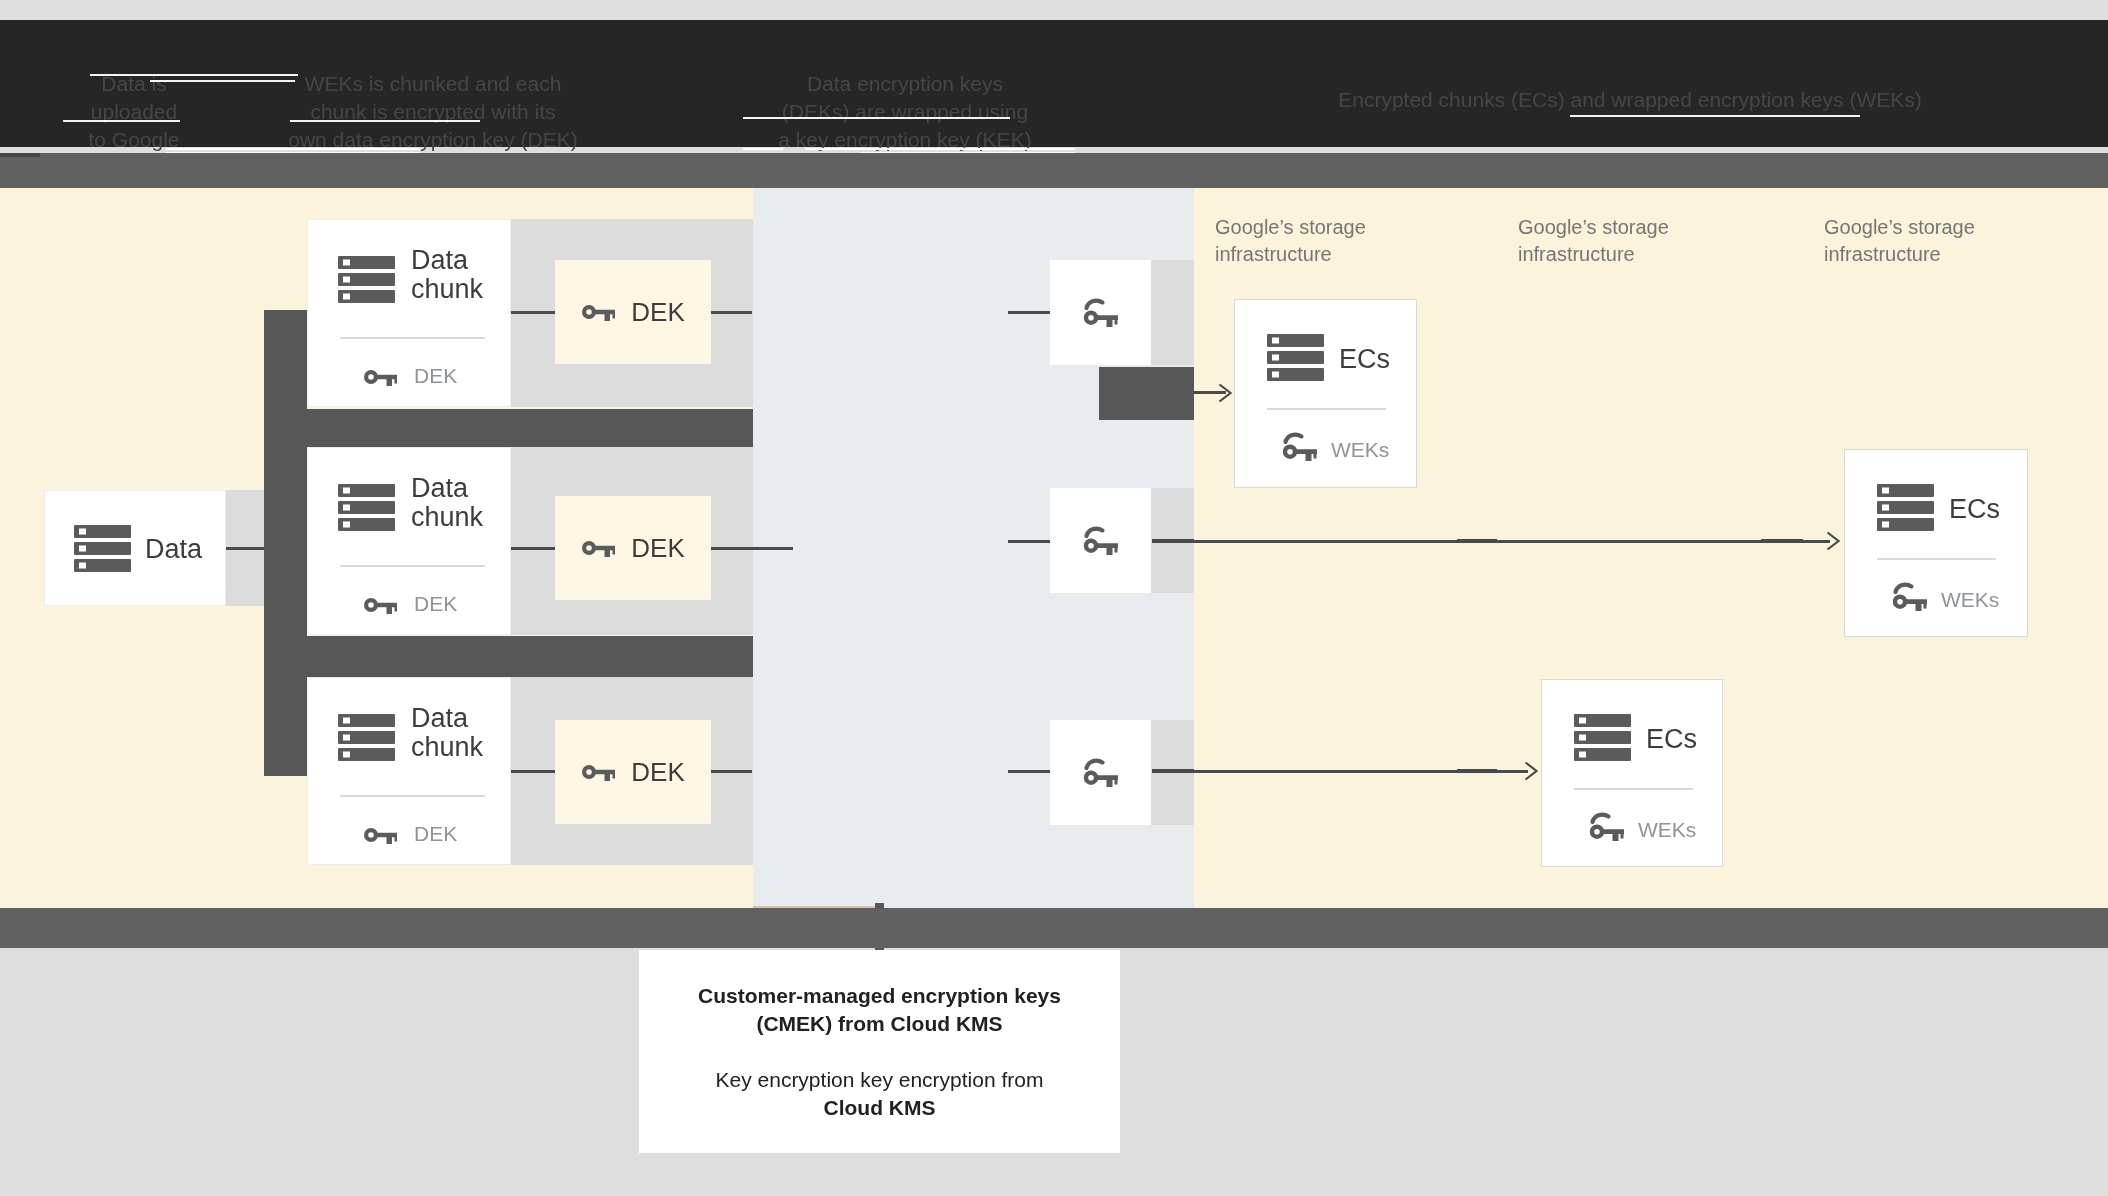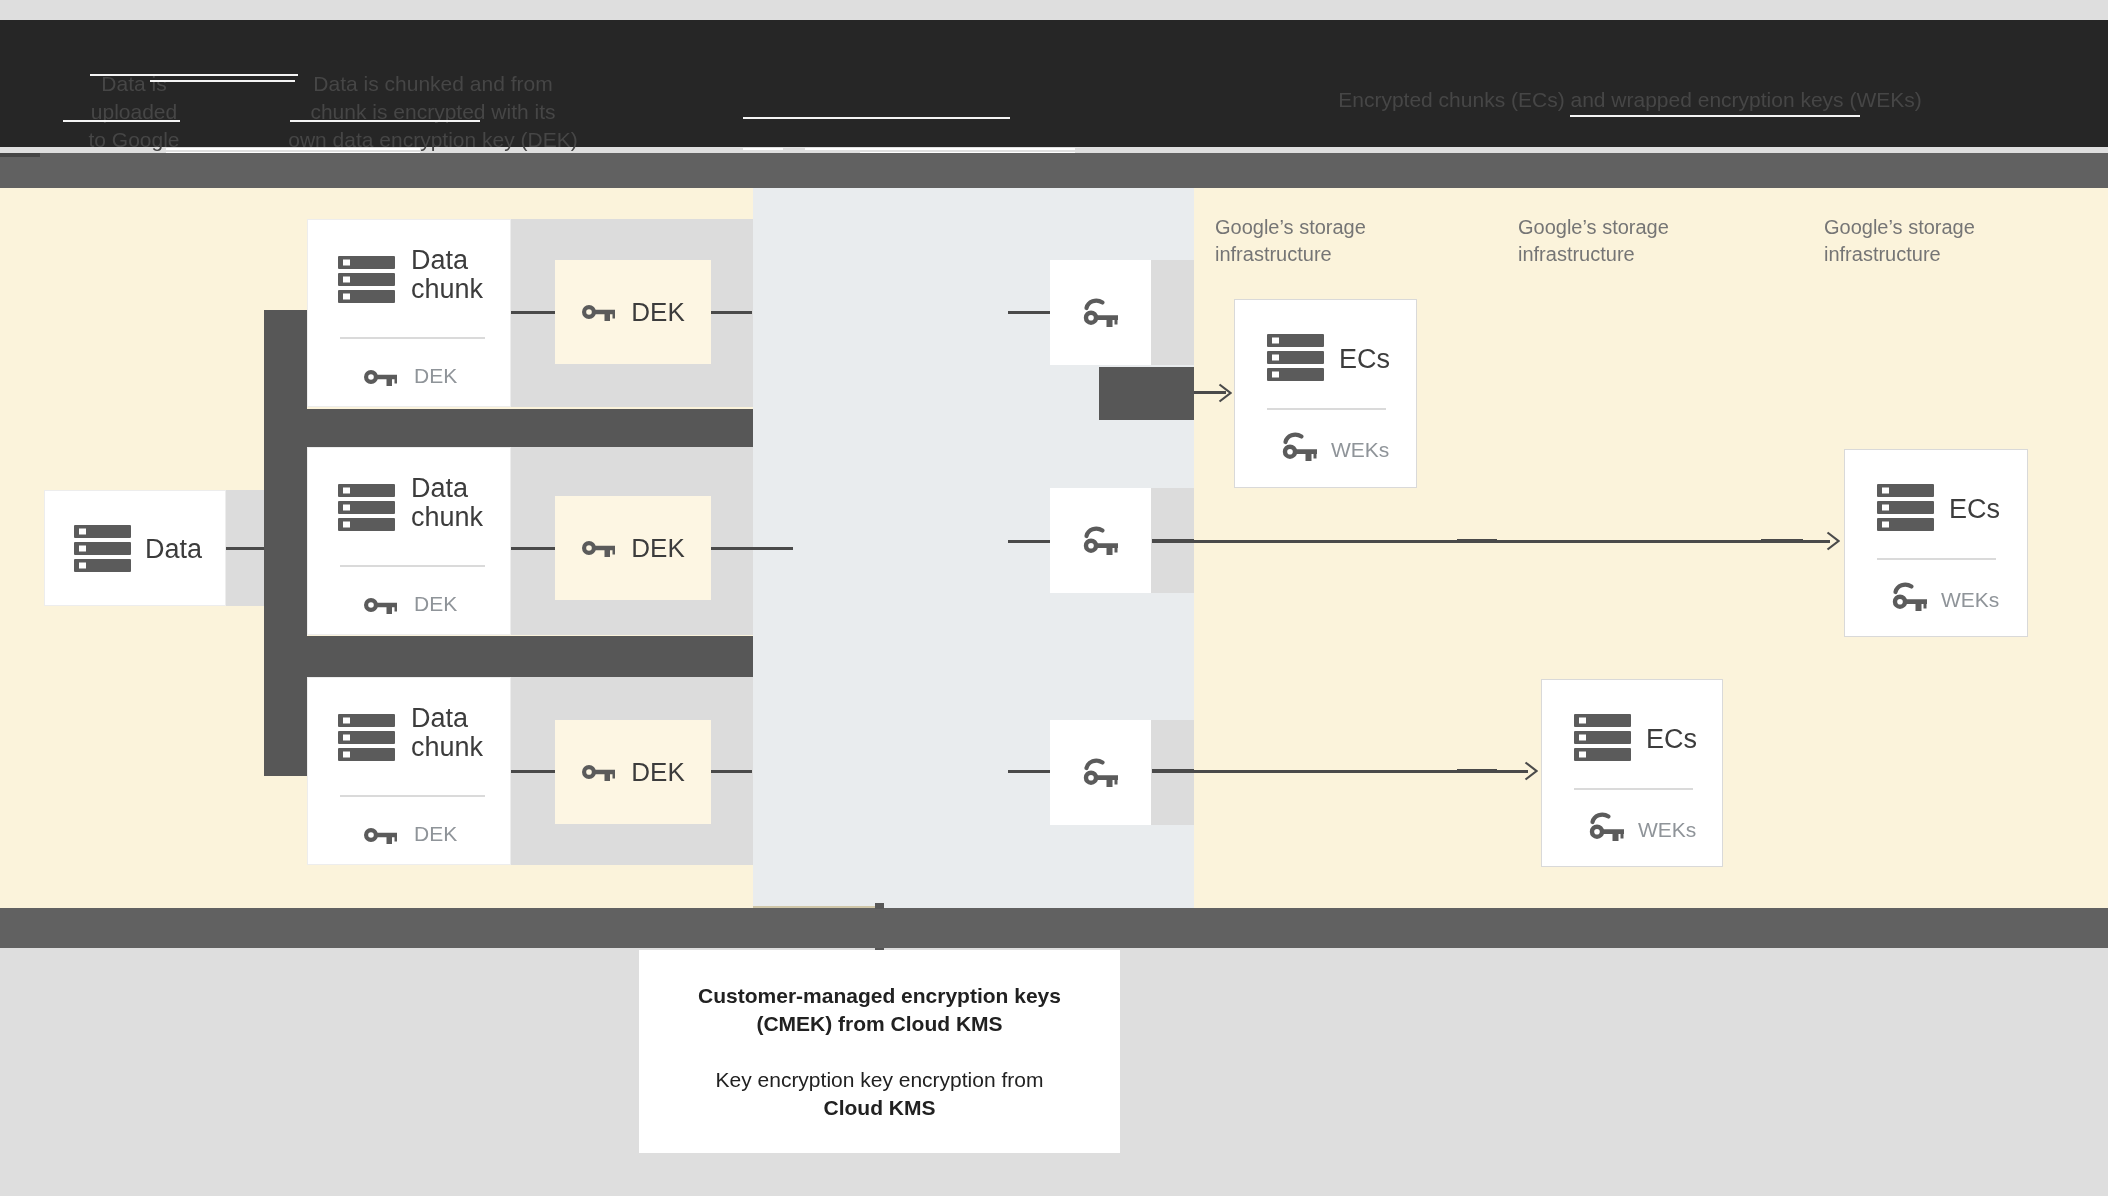--- a/index.html
+++ b/index.html
@@ -80,23 +80,28 @@
 
 <div id="stage">
 
   <div id="header" class="abs">
     <div class="hstep" style="left:34px;top:50px;width:200px;">
       <div>Data is</div>
       <div>uploaded</div>
       <div>to Google</div>
     </div>
     <div class="hstep" style="left:273px;top:50px;width:320px;">
-      <div>Data is chunked and from</div>
+      <div>WEKs is chunked and each</div>
       <div>chunk is encrypted with its</div>
       <div>own data encryption key (DEK)</div>
+    </div>
+    <div class="hstep" style="left:745px;top:50px;width:320px;">
+      <div>Data encryption keys</div>
+      <div>(DEKs) are wrapped using</div>
+      <div>a key encryption key (KEK)</div>
     </div>
     <div class="hstep wide" style="left:1280px;top:64px;width:700px;">
       <div>Encrypted chunks (ECs) and wrapped encryption keys (WEKs)</div>
     </div>
 
     <div class="wline" style="left:90px;top:54px;width:208px;"></div>
     <div class="wline" style="left:150px;top:60px;width:145px;"></div>
     <div class="wline" style="left:63px;top:100px;width:117px;"></div>
     <div class="wline" style="left:290px;top:100px;width:190px;"></div>
     <div class="wline" style="left:166px;top:128px;width:254px;"></div>

